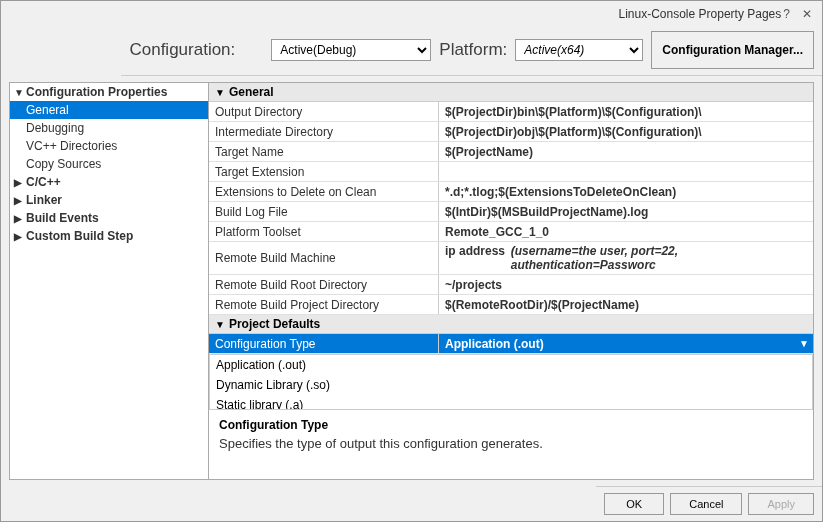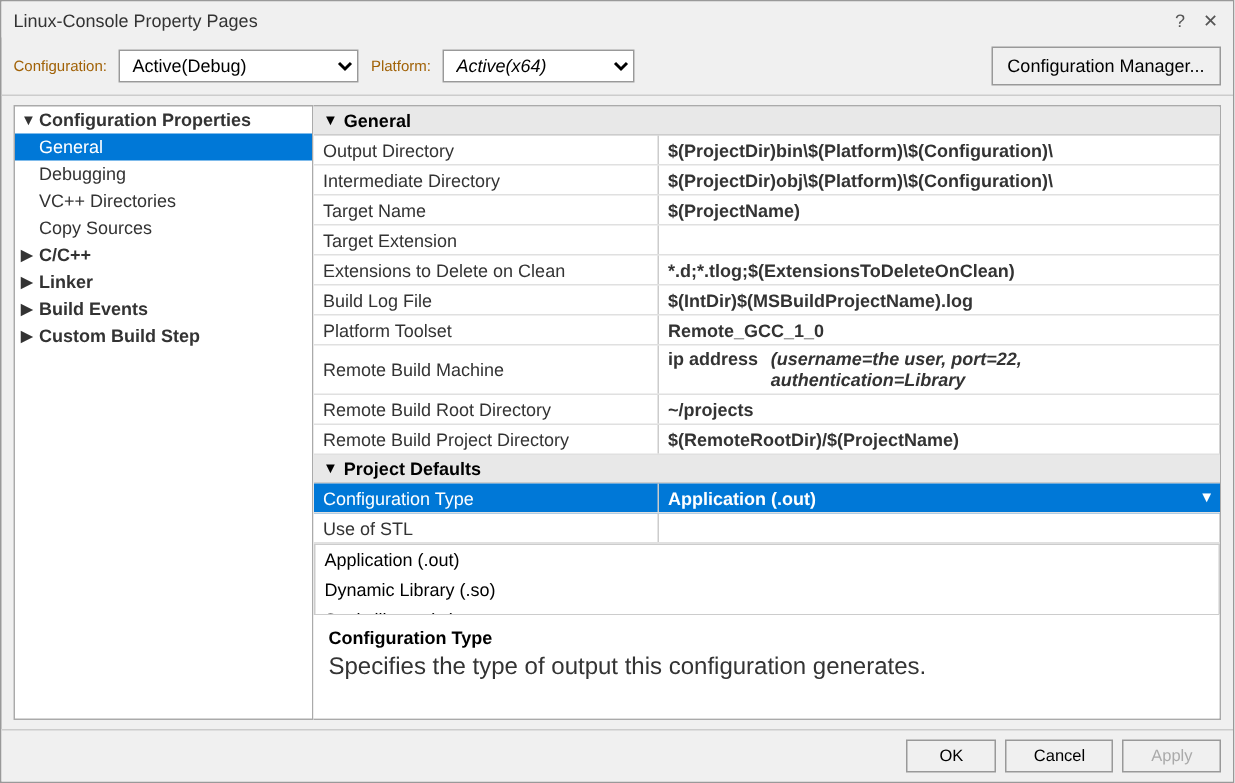--- a/index.html
+++ b/index.html
@@ -12,20 +12,21 @@
       overflow: hidden;
     }
 
     .window {
       width: 823px;
       height: 522px;
       background: #f0f0f0;
       border: 1px solid #999;
       display: flex;
       flex-direction: column;
+      align-items: flex-end;
     }
 
     .title-bar {
       background: #f0f0f0;
       padding: 6px 8px 4px 8px;
       display: flex;
       align-items: center;
       justify-content: space-between;
       border-bottom: none;
     }
@@ -51,43 +52,44 @@
 
     .toolbar {
       display: flex;
       align-items: center;
       padding: 6px 8px;
       gap: 8px;
       border-bottom: 1px solid #ccc;
     }
 
     .toolbar label {
-      font-size: 10px;
-      color: #a16207;
+      font-size: 17px;
+      color: #404040;
     }
 
     .toolbar select {
       font-size: 12px;
       padding: 2px 4px;
       border: 1px solid #999;
       background: white;
       height: 22px;
     }
 
-    .config-select { width: 160px; }
+    .config-select { width: 160px; margin-left: 28px; }
     .platform-select { width: 128px; font-style: italic; }
 
     .btn-config-manager {
       margin-left: auto;
       font-size: 12px;
       padding: 2px 10px;
       border: 1px solid #999;
       background: #f0f0f0;
       cursor: pointer;
-      height: 26px;
+      height: 38px;
+      font-weight: bold;
     }
 
     .main-content {
       display: flex;
       flex: 1;
       overflow: hidden;
       padding: 6px 8px;
       gap: 0;
     }
 
@@ -219,21 +221,21 @@
       min-height: 70px;
     }
 
     .description-title {
       font-weight: bold;
       font-size: 12px;
       margin-bottom: 4px;
     }
 
     .description-text {
-      font-size: 16px;
+      font-size: 13px;
       color: #333;
     }
 
     
     .bottom-buttons {
       display: flex;
       justify-content: flex-end;
       padding: 6px 8px;
       gap: 6px;
       background: #f0f0f0;
@@ -345,45 +347,41 @@
         <div class="prop-row">
           <div class="prop-name">Build Log File</div>
           <div class="prop-value">$(IntDir)$(MSBuildProjectName).log</div>
         </div>
         <div class="prop-row">
           <div class="prop-name">Platform Toolset</div>
           <div class="prop-value">Remote_GCC_1_0</div>
         </div>
         <div class="prop-row">
           <div class="prop-name">Remote Build Machine</div>
-          <div class="prop-value">ip address &nbsp;&nbsp; <span style="font-style:italic">(username=the user, port=22, authentication=Library</span></div>
+          <div class="prop-value">ip address &nbsp;&nbsp; <span style="font-style:italic">(username=the user, port=22, authentication=Passworc</span></div>
         </div>
         <div class="prop-row">
           <div class="prop-name">Remote Build Root Directory</div>
           <div class="prop-value">~/projects</div>
         </div>
         <div class="prop-row">
           <div class="prop-name">Remote Build Project Directory</div>
           <div class="prop-value">$(RemoteRootDir)/$(ProjectName)</div>
         </div>
 
         <div class="section-header">
           <span class="arrow">▼</span>
           <span>Project Defaults</span>
         </div>
         <div class="prop-row selected">
           <div class="prop-name" style="color:white;">Configuration Type</div>
           <div class="prop-value" style="color:white; position:relative;">
             Application (.out)
             <span style="margin-left:auto; font-size:10px; position:absolute; right:4px;">▼</span>
           </div>
-        </div>
-        <div class="prop-row">
-          <div class="prop-name">Use of STL</div>
-          <div class="prop-value"></div>
         </div>
 
         <div class="dropdown-section">
           <div class="dropdown-row">
             <span>Application (.out)</span>
           </div>
           <div class="dropdown-row">
             <span>Dynamic Library (.so)</span>
           </div>
           <div class="dropdown-row">

